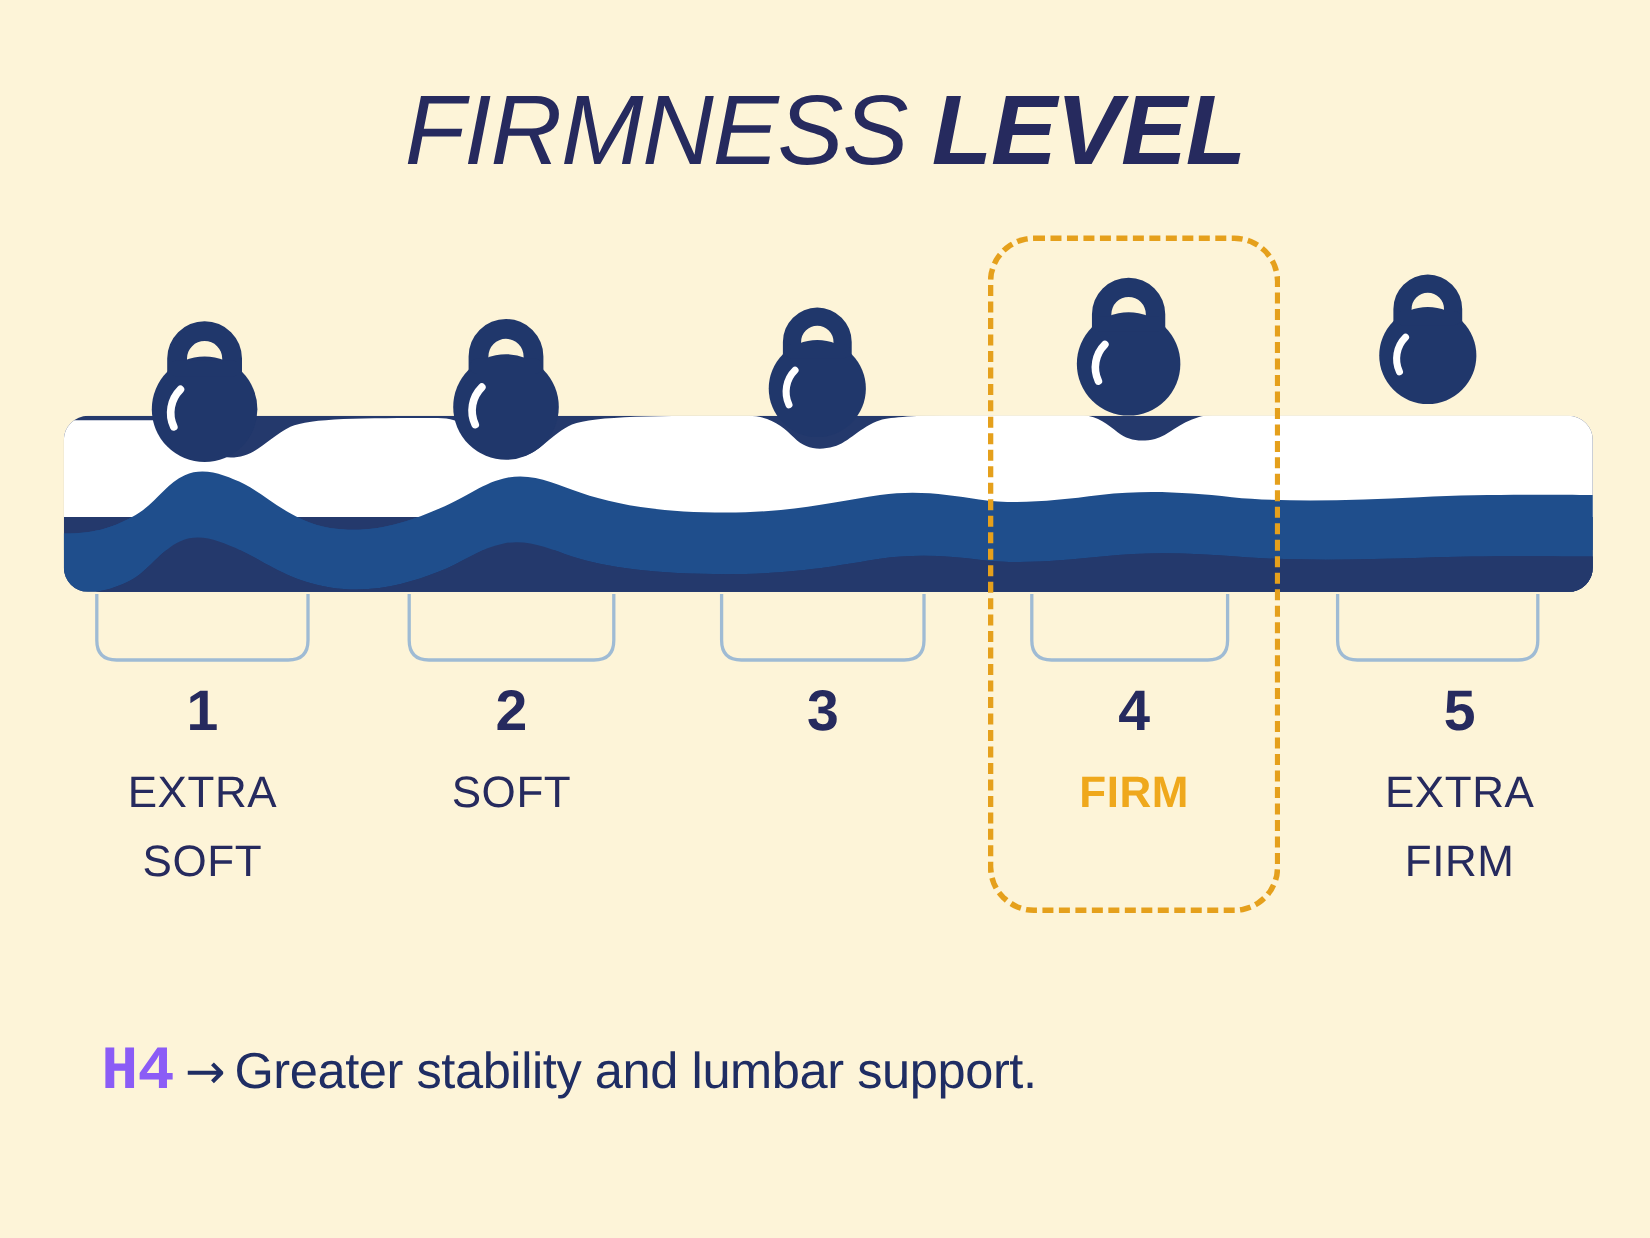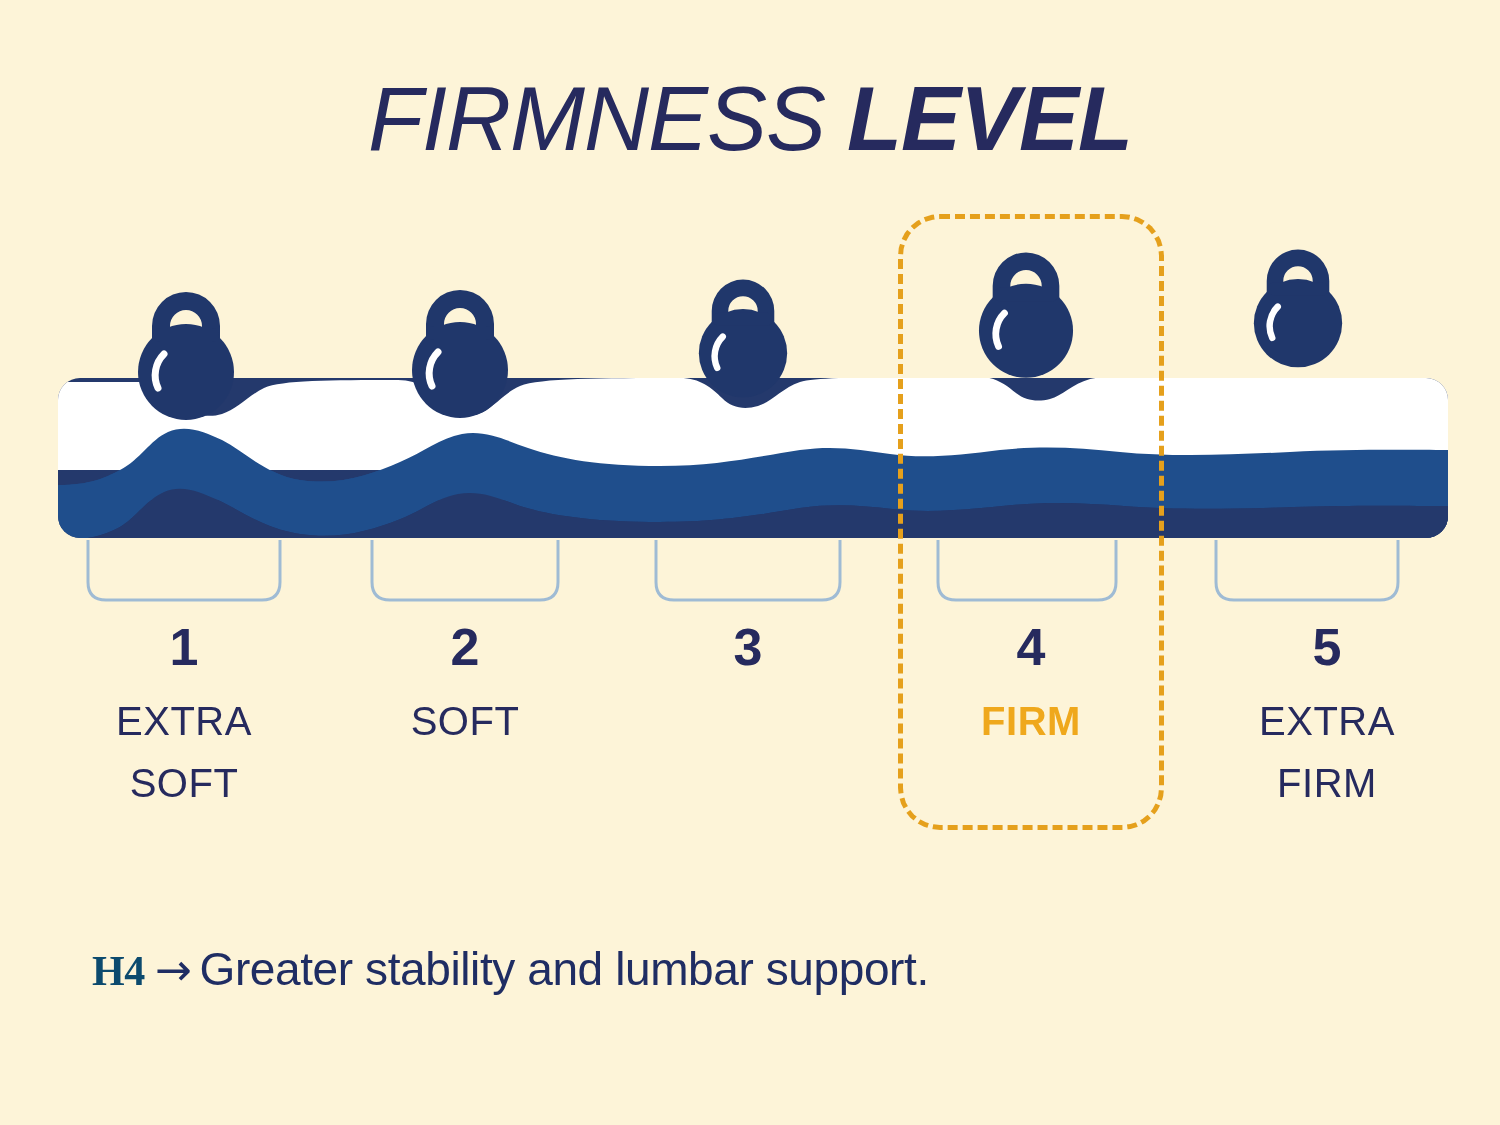--- a/index.html
+++ b/index.html
@@ -117,24 +117,24 @@
   }
 
   
   .footnote {
     position: absolute;
     left: 92px;
     top: 942px;
     white-space: nowrap;
   }
   .footnote-code {
-    font-family: Liberation Serif, serif;
-    font-size: 42px;
+    font-family: Liberation Mono, monospace;
+    font-size: 56px;
     font-weight: 700;
-    color: #0c4a6e;
+    color: #8b5cf6;
     letter-spacing: -0.5px;
   }
   .footnote-arrow {
     font-family: "DejaVu Sans", sans-serif;
     font-size: 44px;
     font-weight: 400;
     color: #1F2D63;
     margin: 0 8px 0 10px;
   }
   .footnote-text {

